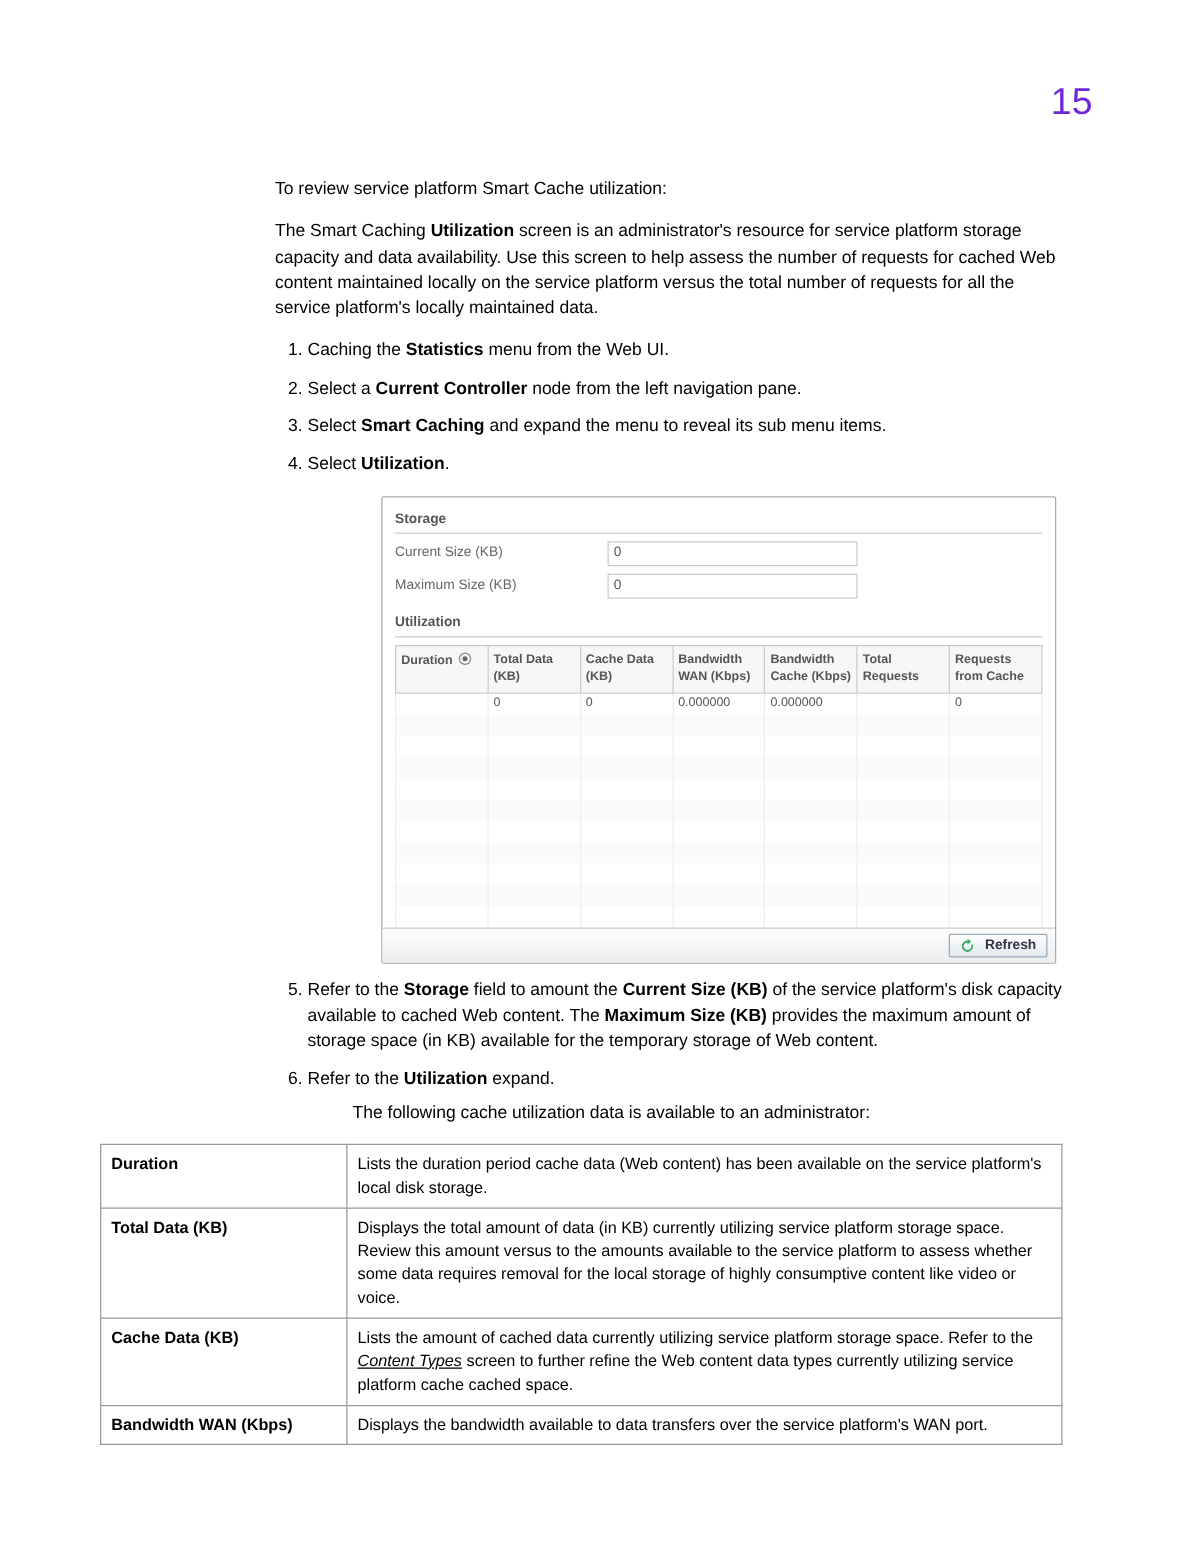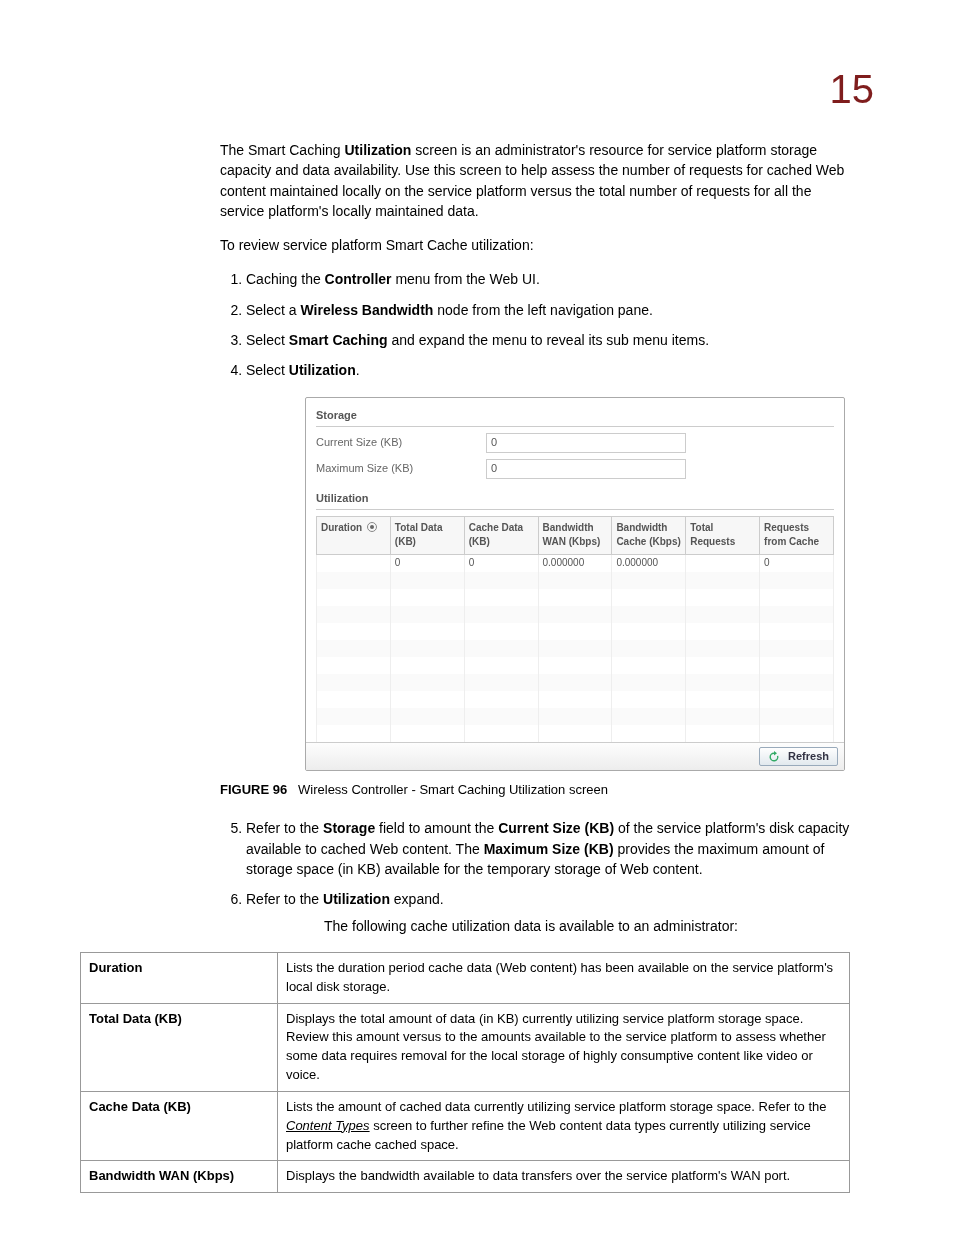--- a/index.html
+++ b/index.html
@@ -15,22 +15,22 @@
     width: 954px;
     min-height: 1235px;
     padding: 60px 80px 60px 80px;
     box-sizing: border-box;
     position: relative;
   }
   .page-number {
     position: absolute;
     top: 60px;
     right: 80px;
-    font-size: 40px;
-    color: #7f1d1d;
+    font-size: 30px;
+    color: #6d28d9;
   }
   .content {
     margin-top: 80px;
     margin-left: 140px;
     width: 635px;
   }
   .para {
     margin: 0 0 14px 0;
   }
   .bold { font-weight: bold; }
@@ -165,45 +165,45 @@
   .desc-table td {
     border: 1px solid #999;
     padding: 6px 8px;
     vertical-align: top;
   }
   .desc-table td.label {
     width: 180px;
     font-weight: bold;
   }
   .sub-indent {
-    margin-left: 78px;
+    margin-left: 36px;
     margin-top: 6px;
     margin-bottom: 10px;
   }
   .italic { font-style: italic; text-decoration: underline; }
 </style>
 </head>
 <body>
 
 <div class="page">
   <div class="page-number">15</div>
 
   <div class="content">
+    <p class="para">To review service platform Smart Cache utilization:</p>
+
     <p class="para">
       <span>The Smart Caching </span><span class="bold">Utilization</span><span> screen is an administrator's resource for service platform storage capacity and data availability. Use this screen to help assess the number of requests for cached Web content maintained locally on the service platform versus the total number of requests for all the service platform's locally maintained data.</span>
     </p>
 
-    <p class="para">To review service platform Smart Cache utilization:</p>
-
     <ol class="steps">
       <li>
-        <span>Caching the </span><span class="bold">Controller</span><span> menu from the Web UI.</span>
-      </li>
-      <li>
-        <span>Select a </span><span class="bold">Wireless Bandwidth</span><span> node from the left navigation pane.</span>
+        <span>Caching the </span><span class="bold">Statistics</span><span> menu from the Web UI.</span>
+      </li>
+      <li>
+        <span>Select a </span><span class="bold">Current Controller</span><span> node from the left navigation pane.</span>
       </li>
       <li>
         <span>Select </span><span class="bold">Smart Caching</span><span> and expand the menu to reveal its sub menu items.</span>
       </li>
       <li>
         <span>Select </span><span class="bold">Utilization</span><span>.</span>
       </li>
     </ol>
 
     <div class="screenshot-outer">
@@ -346,23 +346,20 @@
               <svg viewBox="0 0 16 16" width="12" height="12">
                   <path fill="#3a6" d="M8 2a6 6 0 1 0 5.7 4.2l-1.8.6A4.1 4.1 0 1 1 8 3.9V6l4-3-4-3v2z"></path>
                 </svg>
             </span>
             <span>Refresh</span>
           </div>
         </div>
       </div>
     </div>
 
-    <div class="figure-caption">
-      <span class="bold">FIGURE 96</span>&nbsp;&nbsp;&nbsp;<span>Wireless Controller - Smart Caching Utilization screen</span>
-    </div>
 
     <ol class="steps" start="5">
       <li>
         <span>Refer to the </span><span class="bold">Storage</span><span> field to amount the </span><span class="bold">Current Size (KB)</span><span> of the service platform's disk capacity available to cached Web content. The </span><span class="bold">Maximum Size (KB)</span><span> provides the maximum amount of storage space (in KB) available for the temporary storage of Web content.</span>
       </li>
       <li>
         <span>Refer to the </span><span class="bold">Utilization</span><span> expand.</span>
         <p class="sub-indent">The following cache utilization data is available to an administrator:</p>
       </li>
     </ol>

